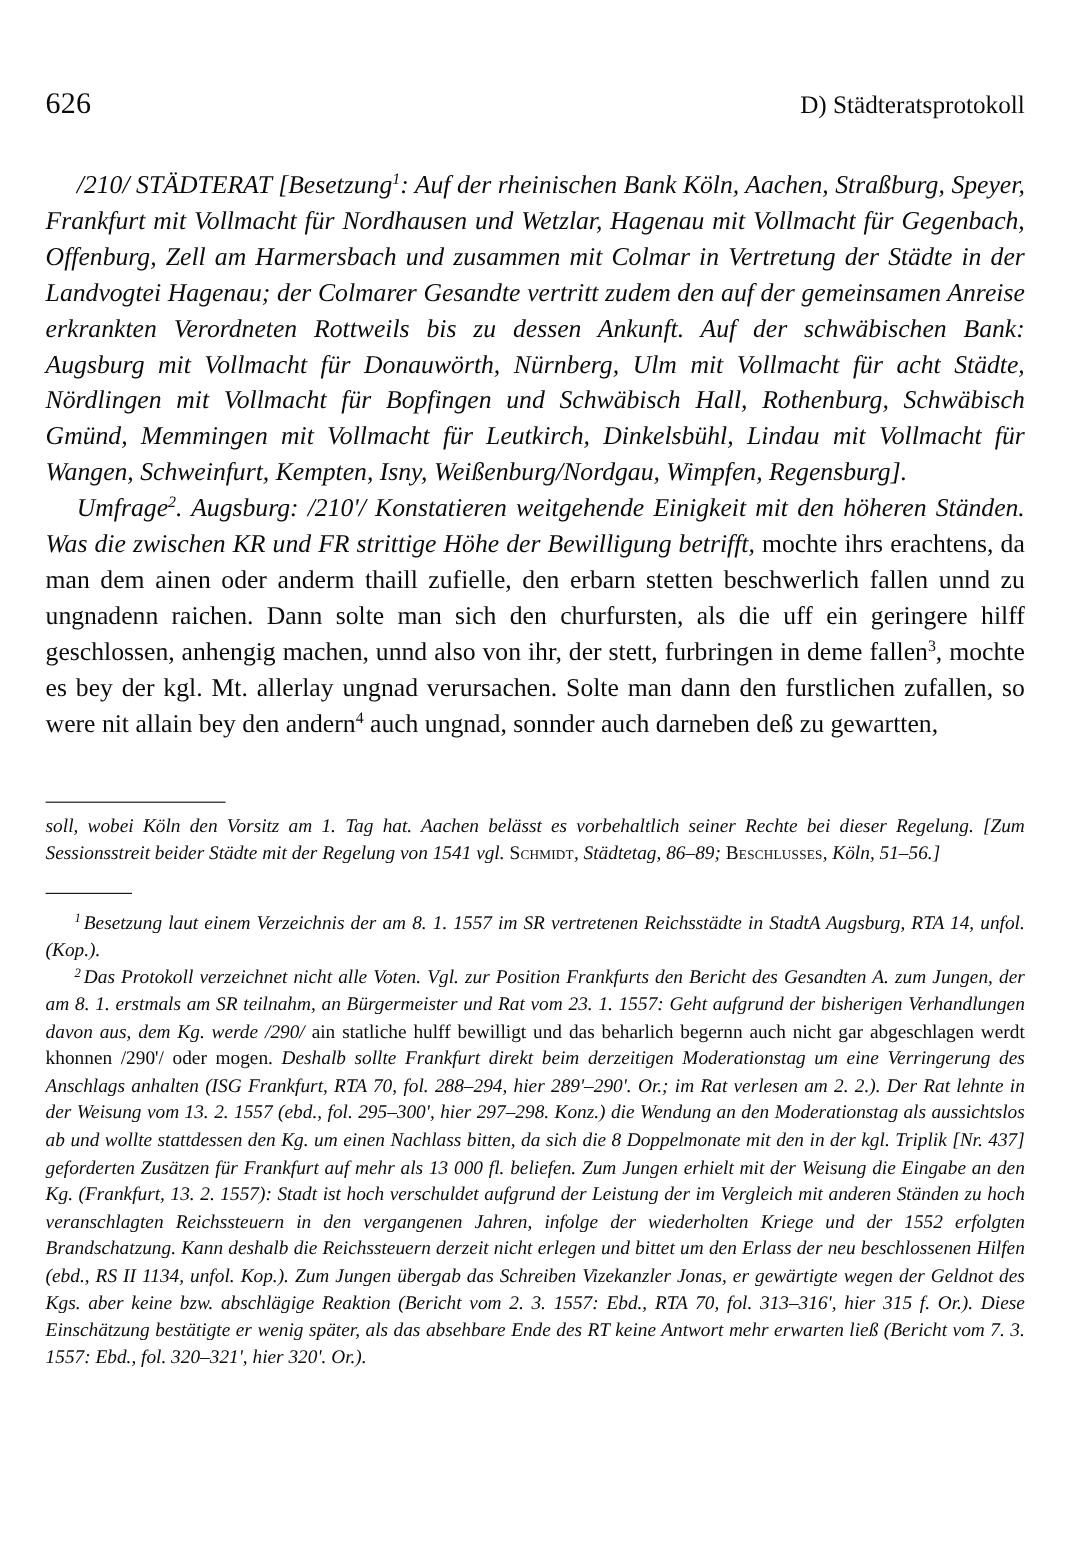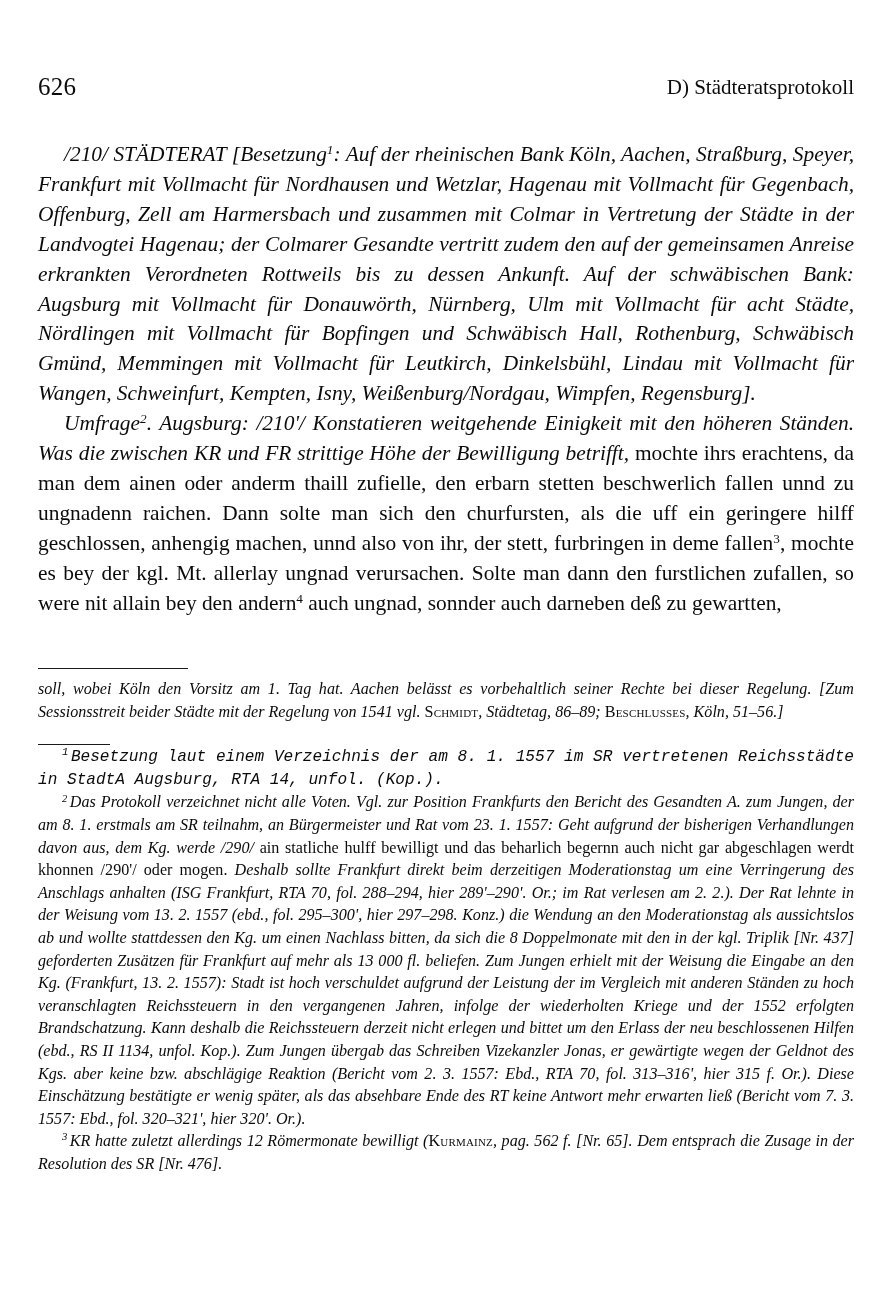--- a/index.html
+++ b/index.html
@@ -102,21 +102,21 @@
   .note {
     font-size: 16.1px;
     line-height: 22.6px;
     text-align: justify;
     text-justify: inter-word;
     font-style: italic;
     margin: 0;
     hyphens: manual;
   }
   .note-cont { margin-top: 9px; }
-  .note-first { margin-top: 1px; font-family: Liberation Mono, monospace; }
+  .note-first { margin-top: 14px; }
   .note-indent { text-indent: 24px; }
 
   .note sup {
     font-size: 0.66em;
     vertical-align: 0.55em;
     font-style: italic;
     padding-right: 2.5px;
   }
 
   .sc {
@@ -149,18 +149,17 @@
     <hr class="rule rule-cont">
 
     <p class="note note-cont"><span>soll, wobei Köln den Vorsitz am 1. Tag hat. Aachen belässt es vorbehaltlich seiner Rechte bei dieser Regelung. [Zum Sessionsstreit beider Städte mit der Regelung von 1541 vgl. </span><span class="sc">Schmidt</span><span>, Städtetag, 86–89; </span><span class="sc">Beschlusses</span><span>, Köln, 51–56.]</span></p>
 
     <hr class="rule rule-new">
 
     <p class="note note-first note-indent"><sup>1</sup><span>Besetzung laut einem Verzeichnis der am 8. 1. 1557 im SR vertretenen Reichsstädte in StadtA Augsburg, RTA 14, unfol. (Kop.).</span></p>
 
     <p class="note note-indent"><sup>2</sup><span>Das Protokoll verzeichnet nicht alle Voten. Vgl. zur Position Frankfurts den Bericht des Gesandten A. zum Jungen, der am 8. 1. erstmals am SR teilnahm, an Bürgermeister und Rat vom 23. 1. 1557: Geht aufgrund der bisherigen Verhandlungen davon aus, dem Kg. werde /290/</span><span class="rm"> ain statliche hulff bewilligt und das beharlich begernn auch nicht gar abgeschlagen werdt khonnen /290'/ oder mogen.</span><span> Deshalb sollte Frankfurt direkt beim derzeitigen Moderationstag um eine Verringerung des Anschlags anhalten (ISG Frankfurt, RTA 70, fol. 288–294, hier 289'–290'. Or.; im Rat verlesen am 2. 2.). Der Rat lehnte in der Weisung vom 13. 2. 1557 (ebd., fol. 295–300', hier 297–298. Konz.) die Wendung an den Moderationstag als aussichtslos ab und wollte stattdessen den Kg. um einen Nachlass bitten, da sich die 8 Doppelmonate mit den in der kgl. Triplik [Nr. 437] geforderten Zusätzen für Frankfurt auf mehr als 13 000 fl. beliefen. Zum Jungen erhielt mit der Weisung die Eingabe an den Kg. (Frankfurt, 13. 2. 1557): Stadt ist hoch verschuldet aufgrund der Leistung der im Vergleich mit anderen Ständen zu hoch veranschlagten Reichssteuern in den vergangenen Jahren, infolge der wiederholten Kriege und der 1552 erfolgten Brandschatzung. Kann deshalb die Reichssteuern derzeit nicht erlegen und bittet um den Erlass der neu beschlossenen Hilfen (ebd., RS II 1134, unfol. Kop.). Zum Jungen übergab das Schreiben Vizekanzler Jonas, er gewärtigte wegen der Geldnot des Kgs. aber keine bzw. abschlägige Reaktion (Bericht vom 2. 3. 1557: Ebd., RTA 70, fol. 313–316', hier 315 f. Or.). Diese Einschätzung bestätigte er wenig später, als das absehbare Ende des RT keine Antwort mehr erwarten ließ (Bericht vom 7. 3. 1557: Ebd., fol. 320–321', hier 320'. Or.).</span></p>
 
-    <p class="note note-indent"><sup>3</sup><span>KR hatte zuletzt allerdings 12 Römermonate bewilligt (</span><span class="sc">Kurmainz</span><span>, pag. 562 f. [Nr. 65]. Dem entsprach die Zusage in der Resolution des SR [Nr. 476].</span></p>
 
 
   </div>
 
 </div>
 
 </body></html>

